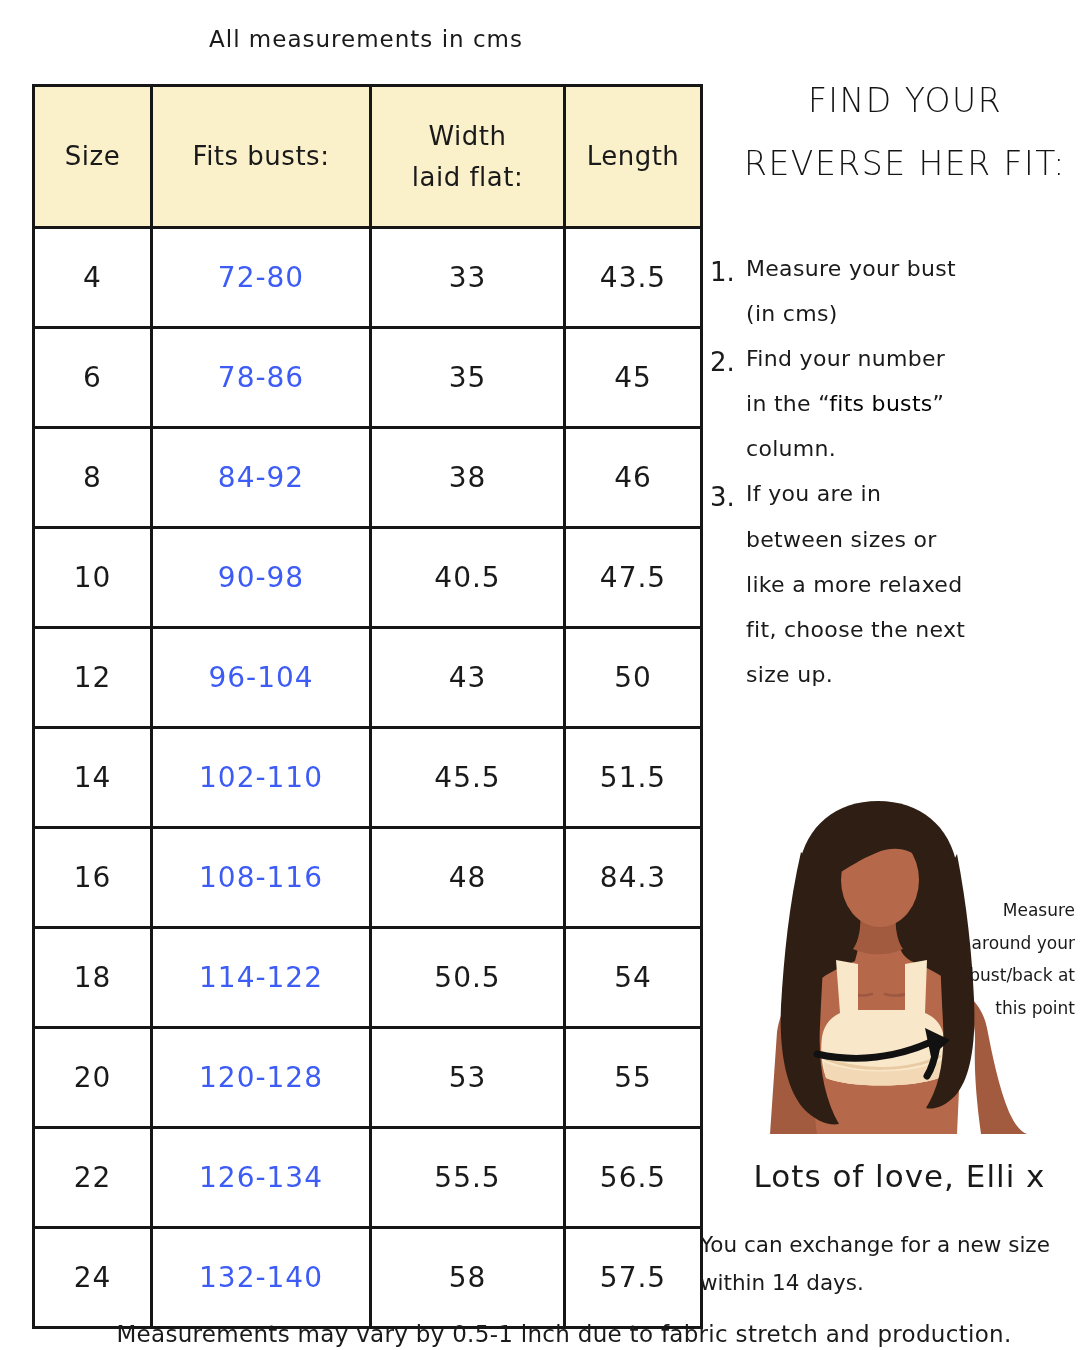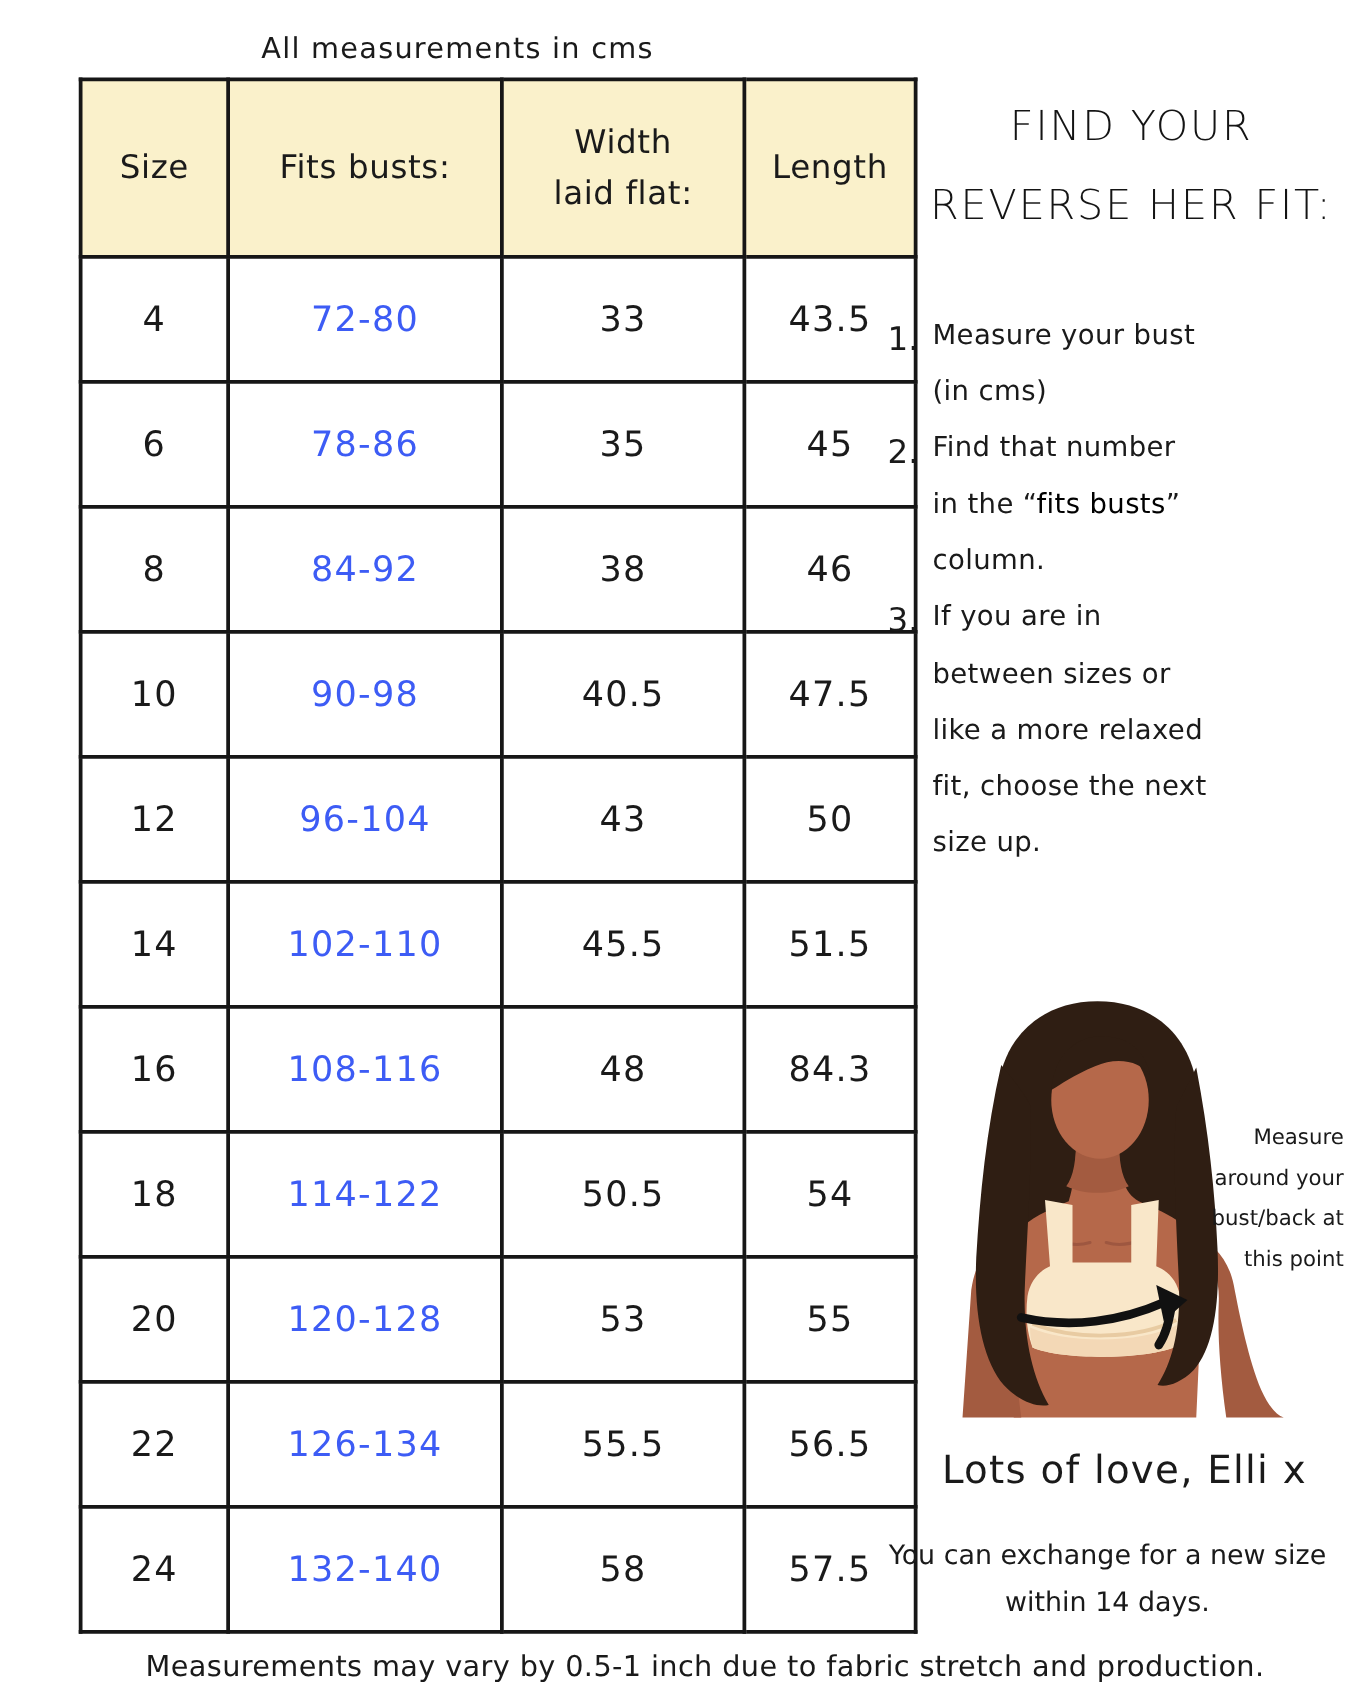--- a/index.html
+++ b/index.html
@@ -12,22 +12,22 @@
   .pre { white-space:pre-line; }
 
   
   .top-note {
     position:absolute; left:32px; top:26px; width:668px;
     text-align:center; font-size:23px; letter-spacing:1px; font-weight:500;
   }
 
   
   table.size-table {
-    position:absolute; left:32px; top:62px; width:668px;
-    border-collapse:collapse; table-layout:fixed;margin-left:31px;
+    position:absolute; left:32px; top:84px; width:668px;
+    border-collapse:collapse; table-layout:fixed;
   }
   .size-table th, .size-table td {
     border:3px solid #161616; text-align:center; vertical-align:middle;
   }
   .size-table th {
     background:#FAF1CB; height:142px; font-size:26px; font-weight:500;
     line-height:1.55; letter-spacing:0.5px; white-space:pre-line;
   }
   .size-table td {
     height:100px; font-size:28px; font-weight:500; letter-spacing:1px;
@@ -64,21 +64,21 @@
   .annotation {
     position:absolute; left:955px; top:894px; width:120px;
     text-align:right; font-size:17px; font-weight:500; line-height:1.92;
   }
   .signoff {
     position:absolute; left:700px; top:1158px; width:380px;
     text-align:center; font-size:31px; font-weight:500; letter-spacing:1px;padding-left:19px;
   }
   .exchange-note {
     position:absolute; left:700px; top:1226px; width:372px;
-    text-align:center; font-size:21.5px; font-weight:500; line-height:1.75;
+    font-size:21.5px; font-weight:500; line-height:1.75;
   }
 </style>
 </head>
 <body>
 
 <div class="canvas">
 
   <div class="top-note">All measurements in cms</div>
 
   <table class="size-table">
@@ -173,21 +173,21 @@
 REVERSE HER FIT:</div>
 
   <div class="steps">
     <div class="step">
       <span class="step-num">1.</span>
       <div class="step-text pre">Measure your bust
 (in cms)</div>
     </div>
     <div class="step">
       <span class="step-num">2.</span>
-      <div class="step-text pre"><span>Find that number
+      <div class="step-text pre"><span>Find your number
 in the “</span><span class="hl">fits busts</span><span>”
 column.</span></div>
     </div>
     <div class="step">
       <span class="step-num">3.</span>
       <div class="step-text pre">If you are in
 between sizes or
 like a more relaxed
 fit, choose the next
 size up.</div>

